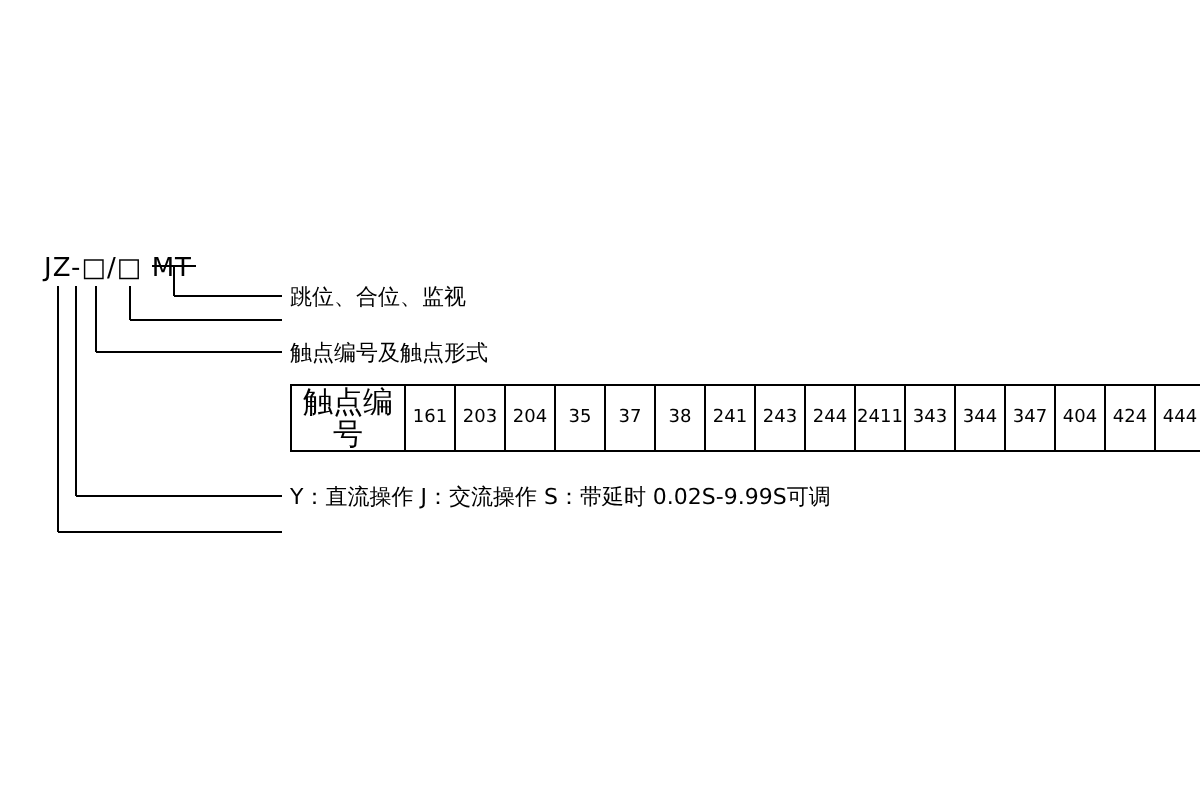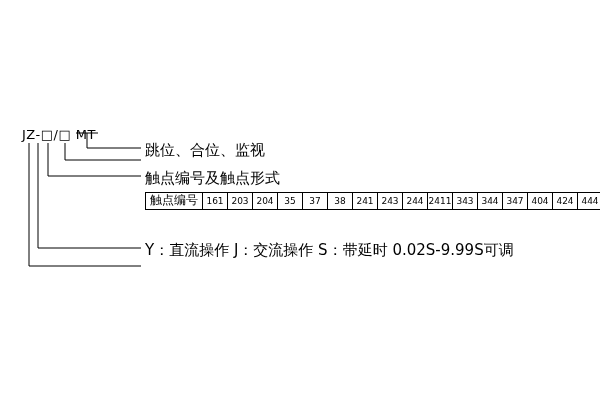--- a/index.html
+++ b/index.html
@@ -24,21 +24,21 @@
   }
   .code-text {
     position: absolute;
     font-size: 13px;
     letter-spacing: 0.5px;
     white-space: nowrap;
     font-family: "DejaVu Sans", "Liberation Sans", sans-serif;
   }
   .label-text {
     position: absolute;
-    font-size: 15px;
+    font-size: 11px;
     white-space: nowrap;
     font-family: "DejaVu Sans", "Liberation Sans", sans-serif;
     color: #000;
   }
   table.spec {
     position: absolute;
     left: 129px;
     top: 192px;
     border-collapse: collapse;
     font-size: 9px;
@@ -46,22 +46,21 @@
   }
   table.spec td {
     border: 1px solid #000000;
     text-align: center;
     padding: 0;
     height: 16px;
     line-height: 16px;
   }
   table.spec td.hdr {
     width: 56px;
-    font-size: 12px;
-    font-family: Liberation Mono, monospace;
+    font-size: 15px;
   }
   table.spec td.val {
     width: 24px;
   }
 </style>
 </head>
 <body>
 
 <div id="diagram">
 

